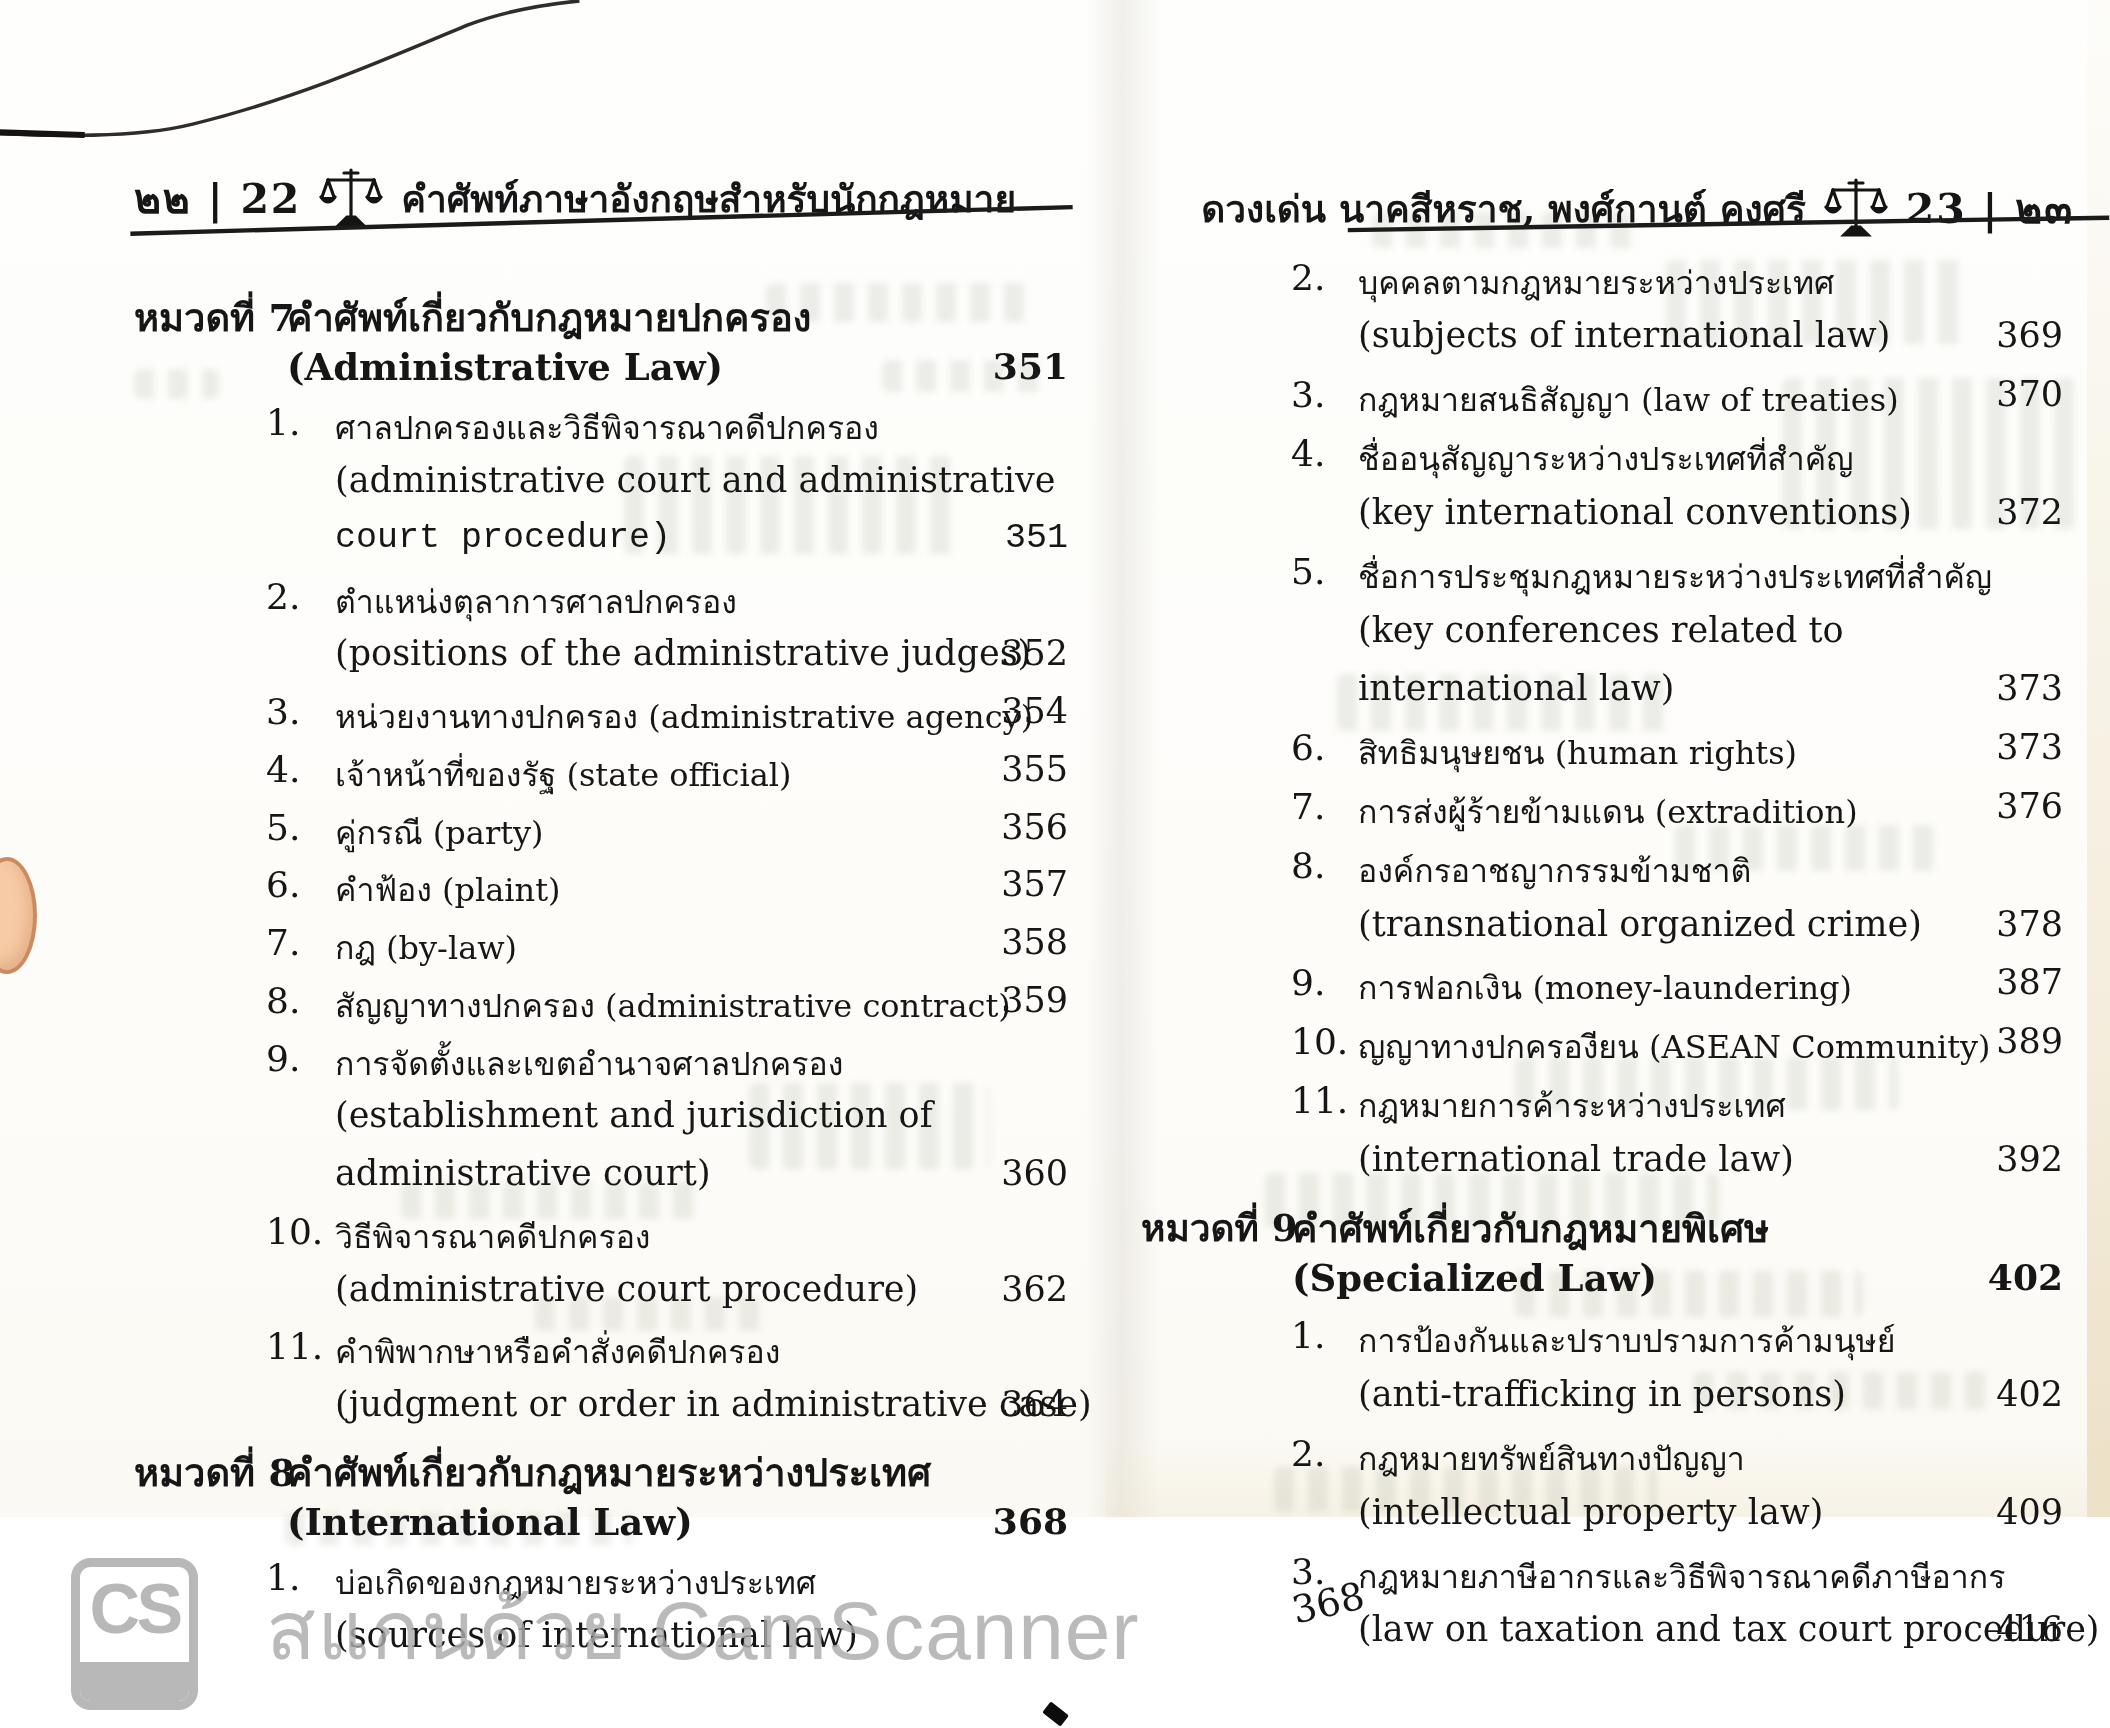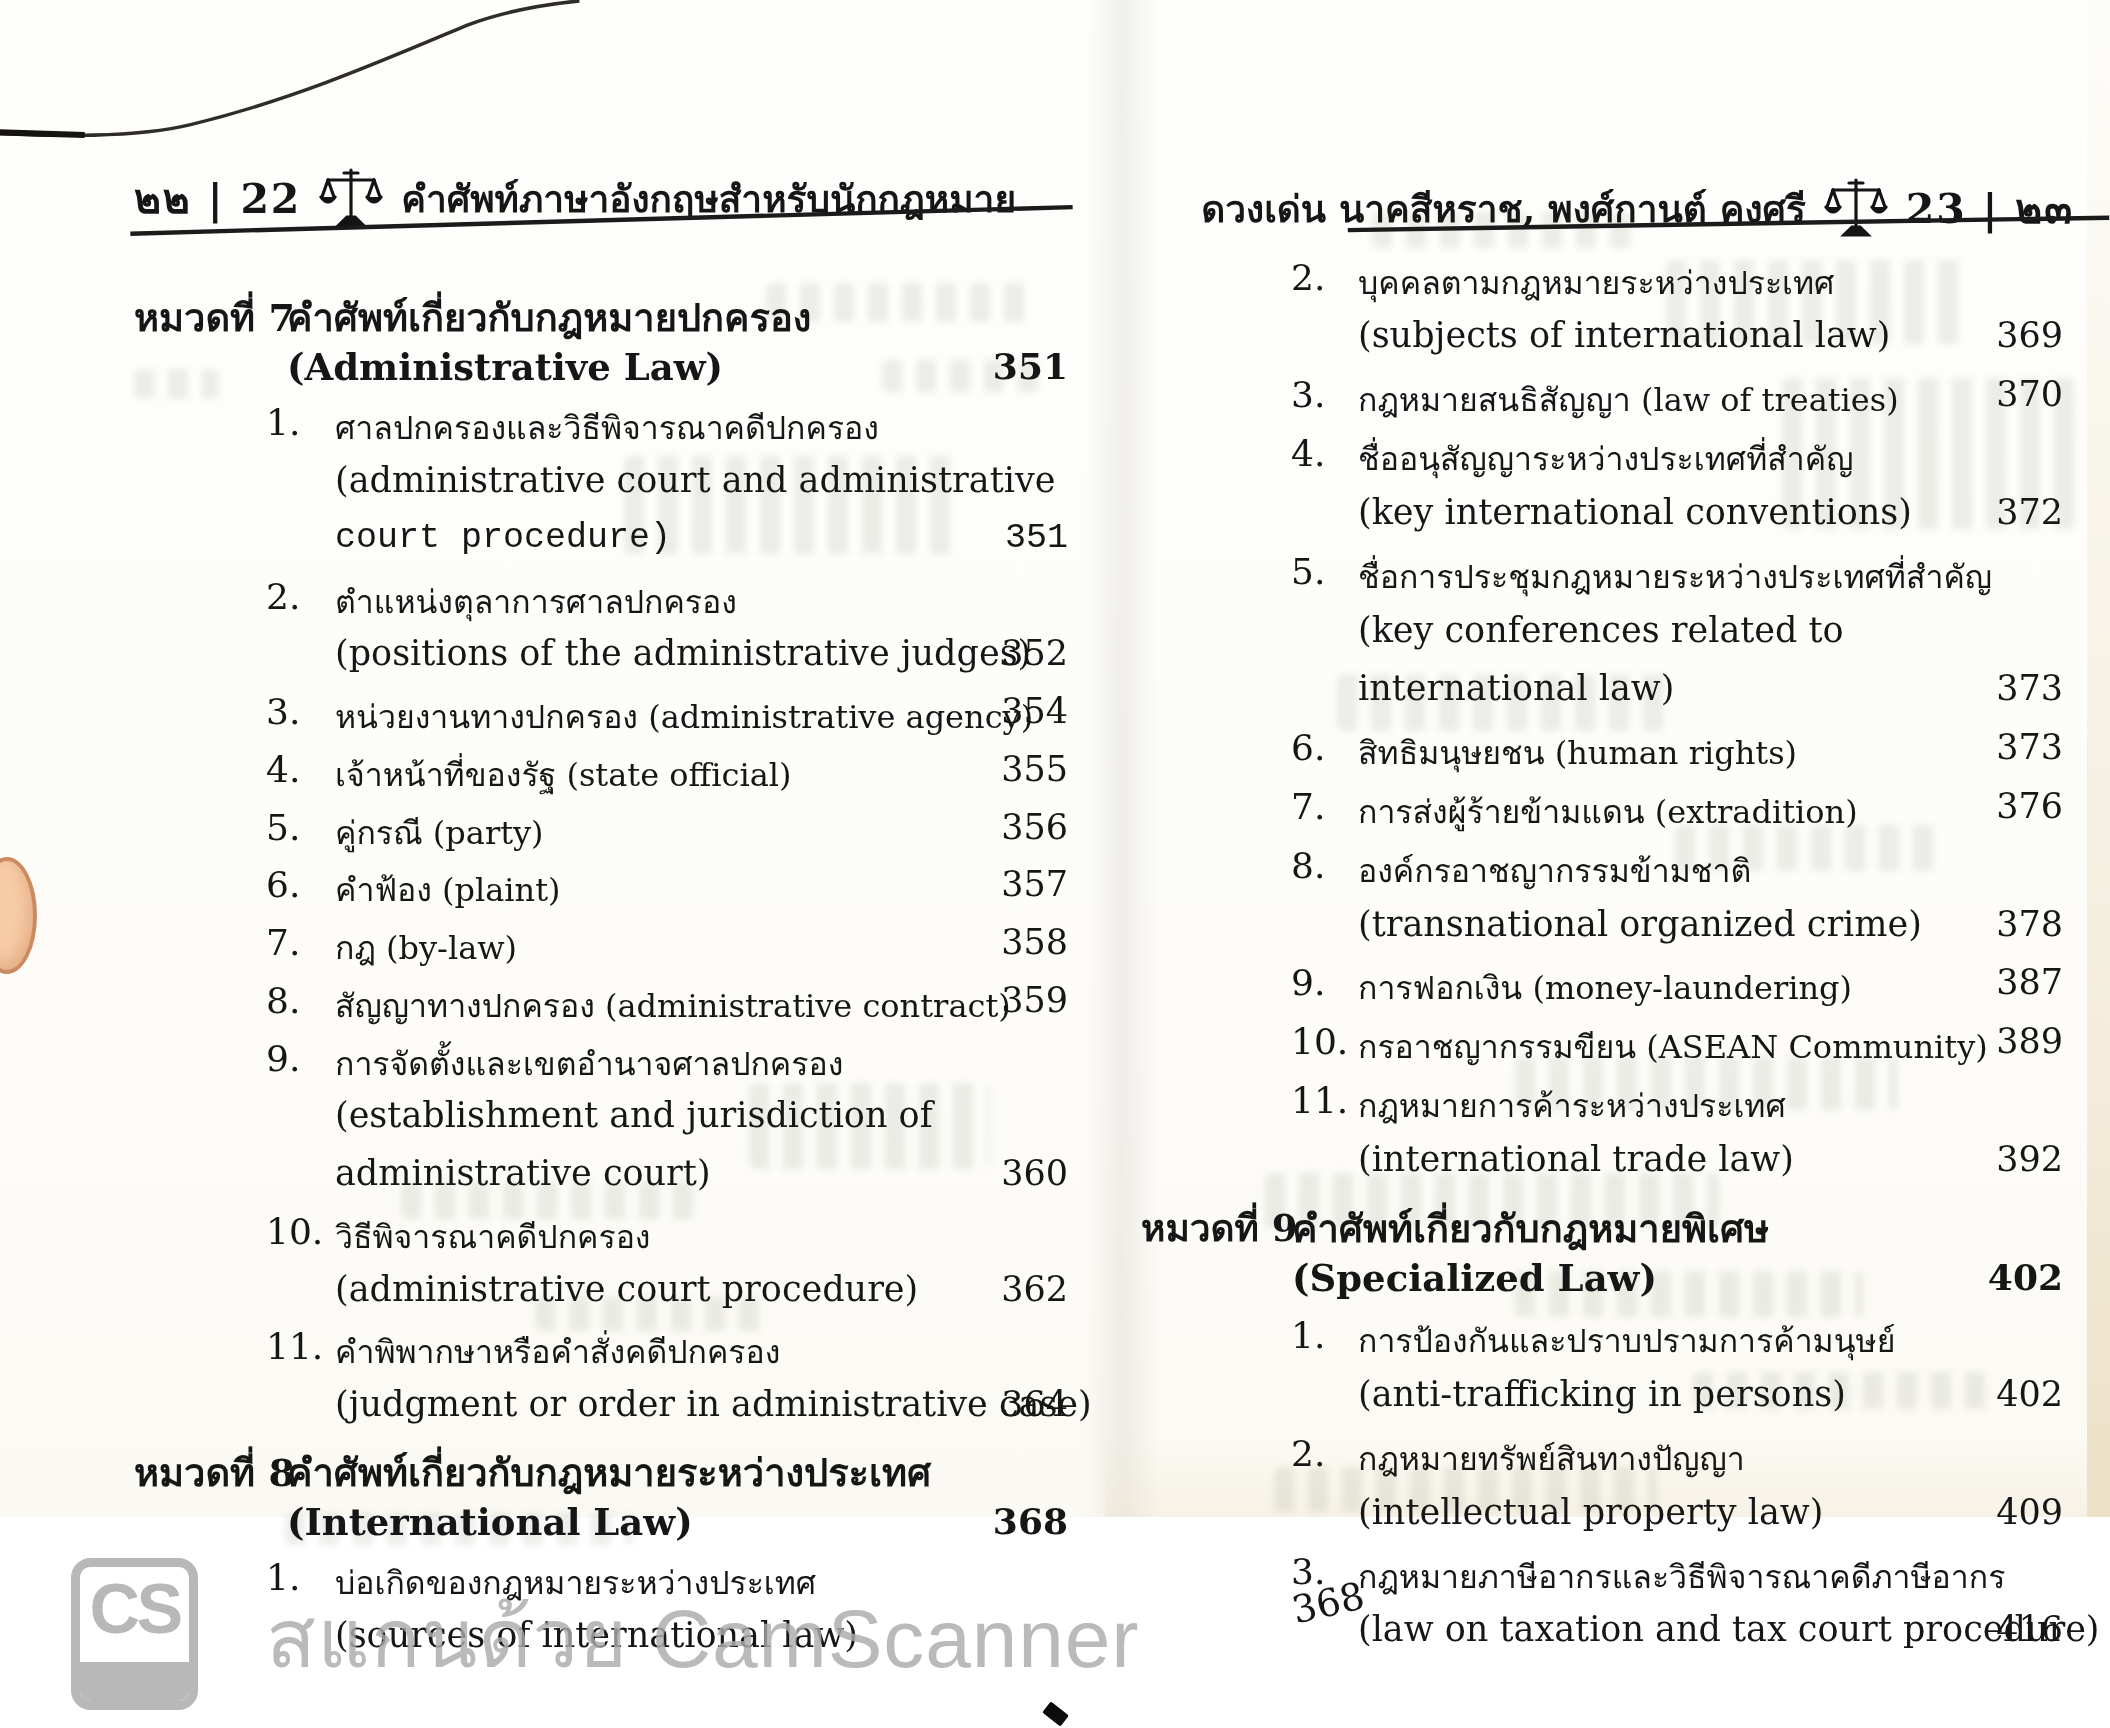--- a/index.html
+++ b/index.html
@@ -47,21 +47,21 @@
   .pg.curled{right:auto;transform:rotate(-13deg);}
   #leftRows .num{left:132px;}
   #leftRows .txt{left:201px;}
   #leftRows .section .txt, #leftRows .secline .txt{left:153px;}
   #rightRows .num{left:150px;}
   #rightRows .txt{left:217px;}
   #rightRows .section .txt, #rightRows .secline .txt{left:151px;}
   #rightRows .lbl{font-size:37px;}
 
   
-  #watermark{position:absolute;left:71px;top:1558px;display:flex;align-items:center;gap:68px;opacity:0.82;z-index:40;}
+  #watermark{position:absolute;left:71px;top:1558px;display:flex;align-items:flex-start;gap:68px;opacity:0.82;z-index:40;}
   #wm-logo{width:109px;height:134px;border:9.8px solid #a9a9a9;border-radius:19.6px;background:transparent;position:relative;overflow:hidden;}
   #wm-logo .cs{position:absolute;top:1.8px;left:0;width:100%;text-align:center;font-family:"Liberation Sans", sans-serif;
     font-weight:bold;font-size:70px;color:#a9a9a9;letter-spacing:-3.6px;}
   #wm-logo .band{position:absolute;left:0;bottom:0;width:100%;height:39px;background:#a9a9a9;}
   #wm-text{font-family:"Liberation Sans", sans-serif;font-weight:normal;font-size:82px;color:#ababab;letter-spacing:0.9px;margin-top:7.1px;white-space:nowrap;}
 </style>
 </head>
 <body>
 
 <div id="canvas">
@@ -292,21 +292,21 @@
         <span class="txt">(transnational organized crime)</span>
         <span class="pg">378</span>
       </div>
       <div class="row item" style="top: 962px;">
         <span class="num">9.</span>
         <span class="txt">การฟอกเงิน (money-laundering)</span>
         <span class="pg">387</span>
       </div>
       <div class="row item" style="top: 1021px;">
         <span class="num">10.</span>
-        <span class="txt">กรอาชญากรรมขียน (ASEAN Community)</span>
+        <span class="txt">ญญาทางปกครองียน (ASEAN Community)</span>
         <span class="pg">389</span>
       </div>
       <div class="row item" style="top: 1080px;">
         <span class="num">11.</span>
         <span class="txt">กฎหมายการค้าระหว่างประเทศ</span>
       </div>
       <div class="row cont" style="top: 1139px;">
         <span class="txt">(international trade law)</span>
         <span class="pg">392</span>
       </div>

